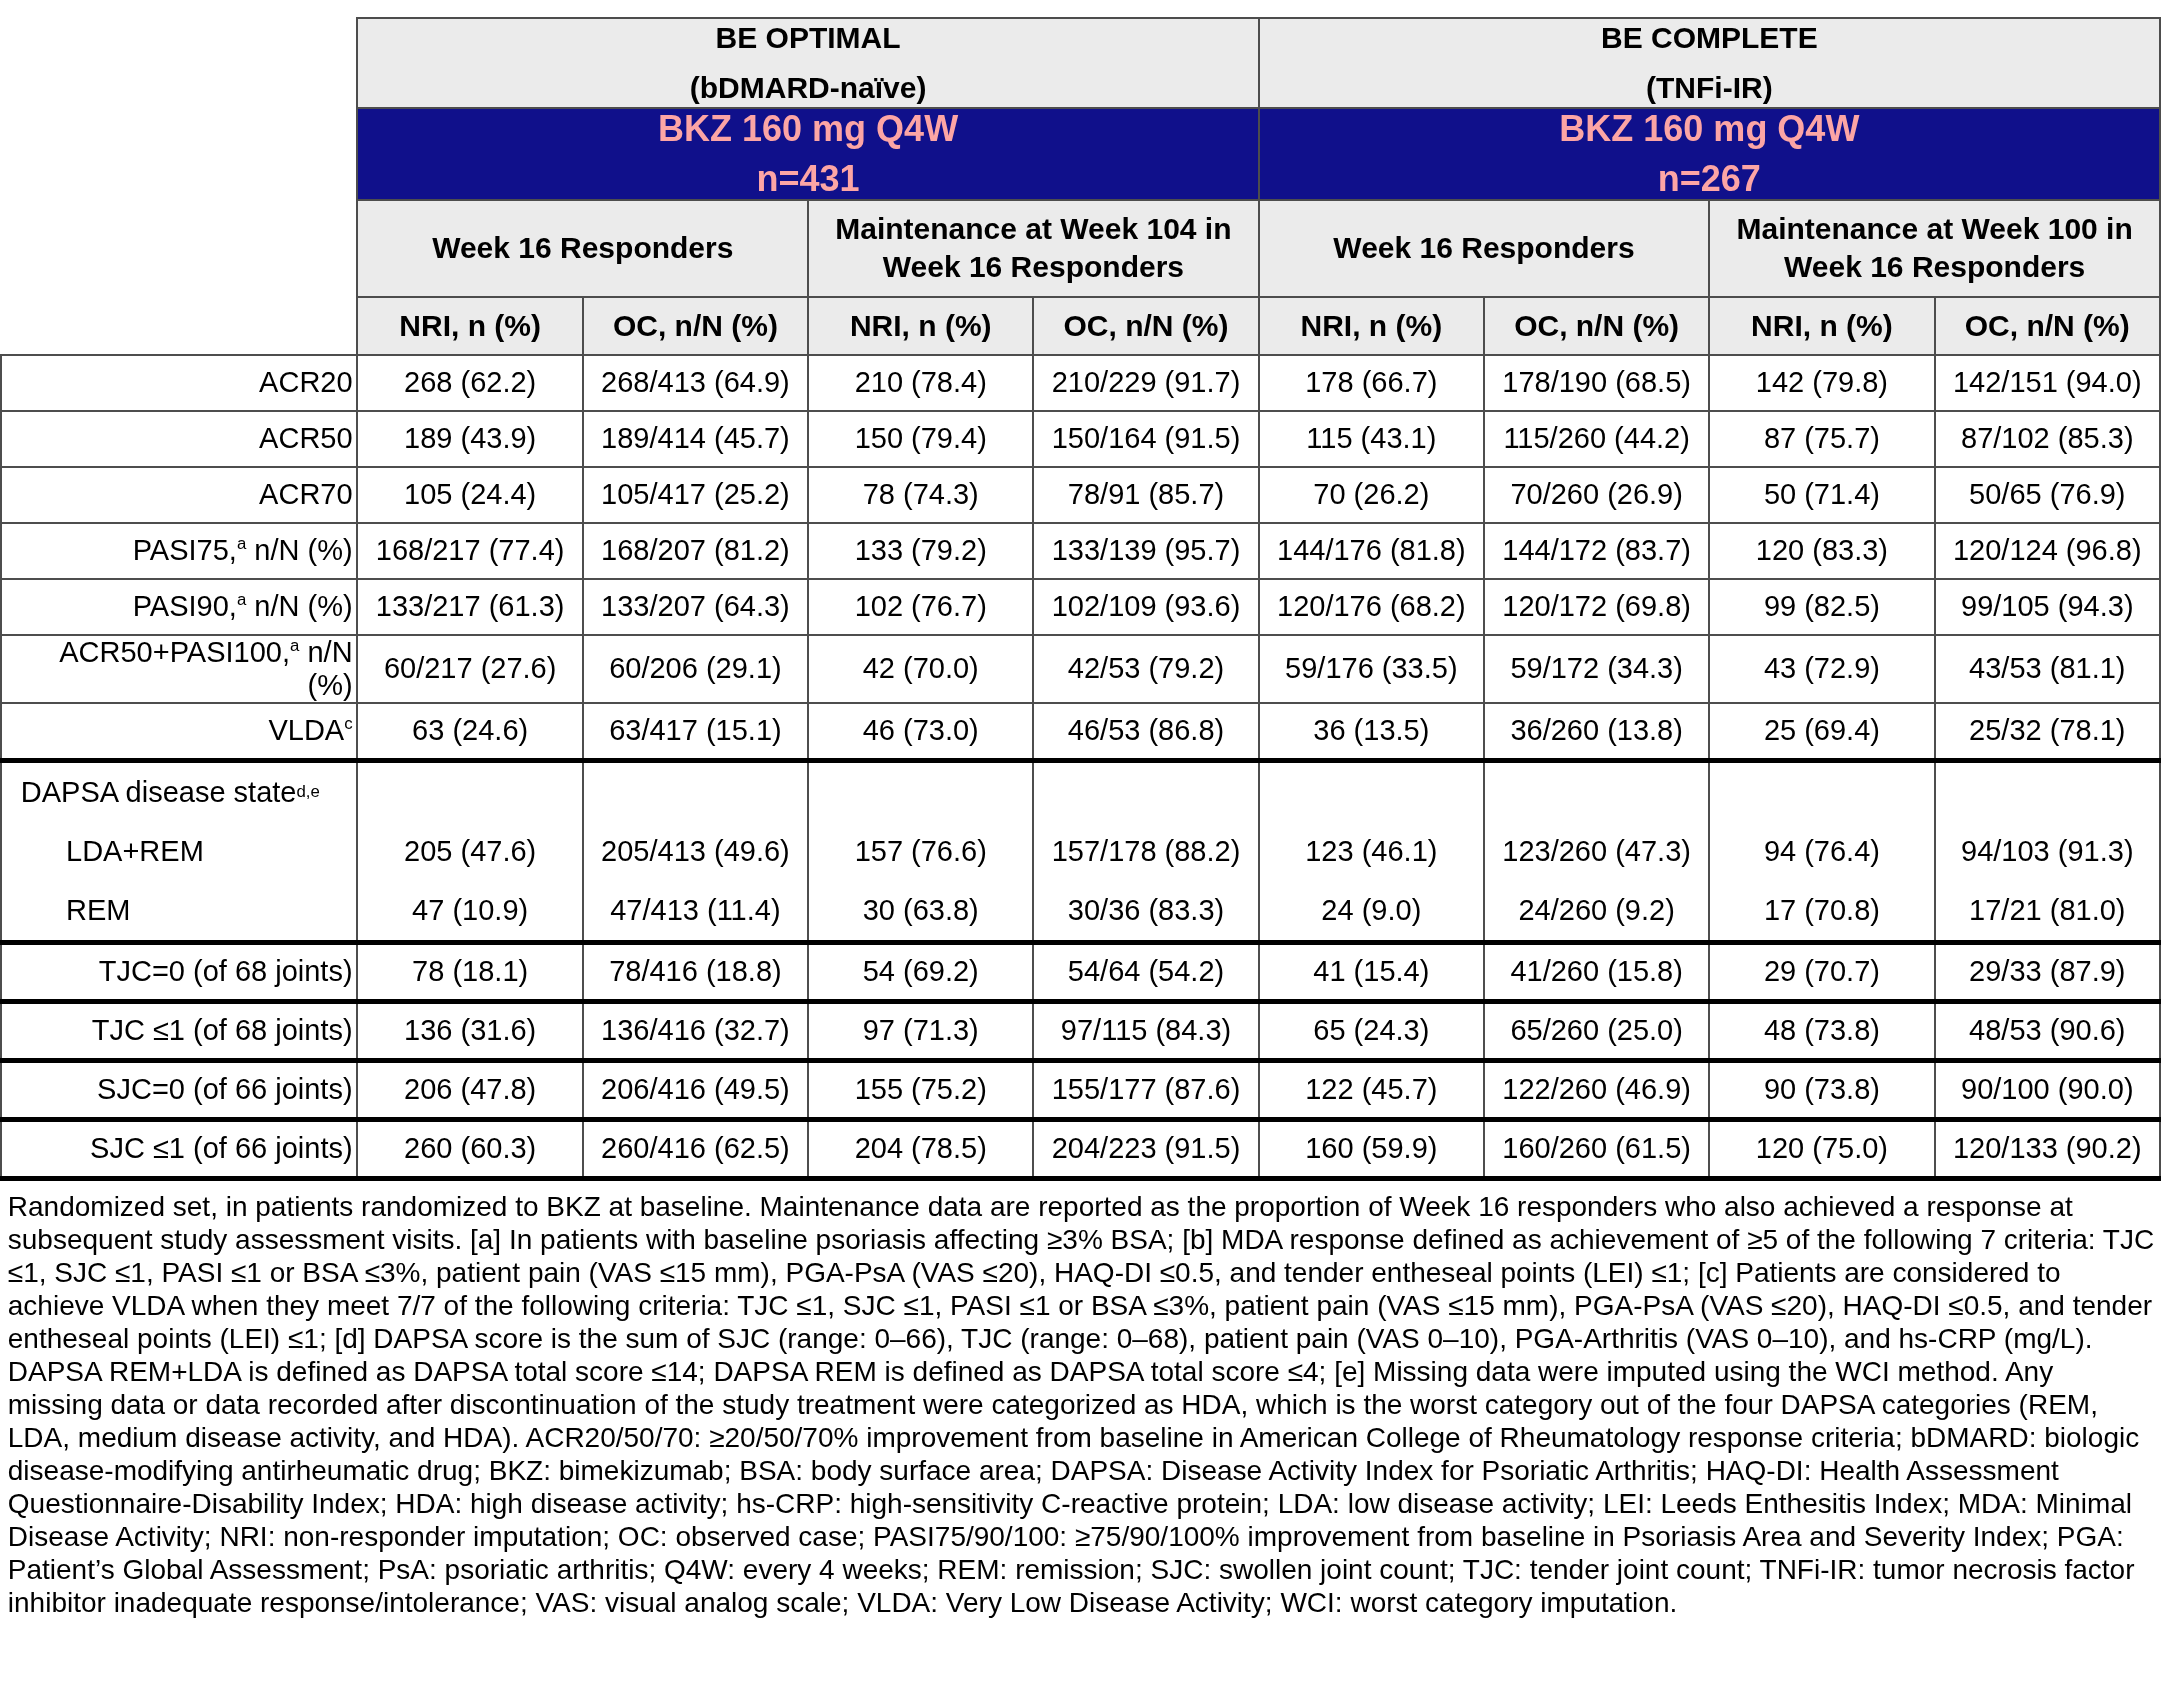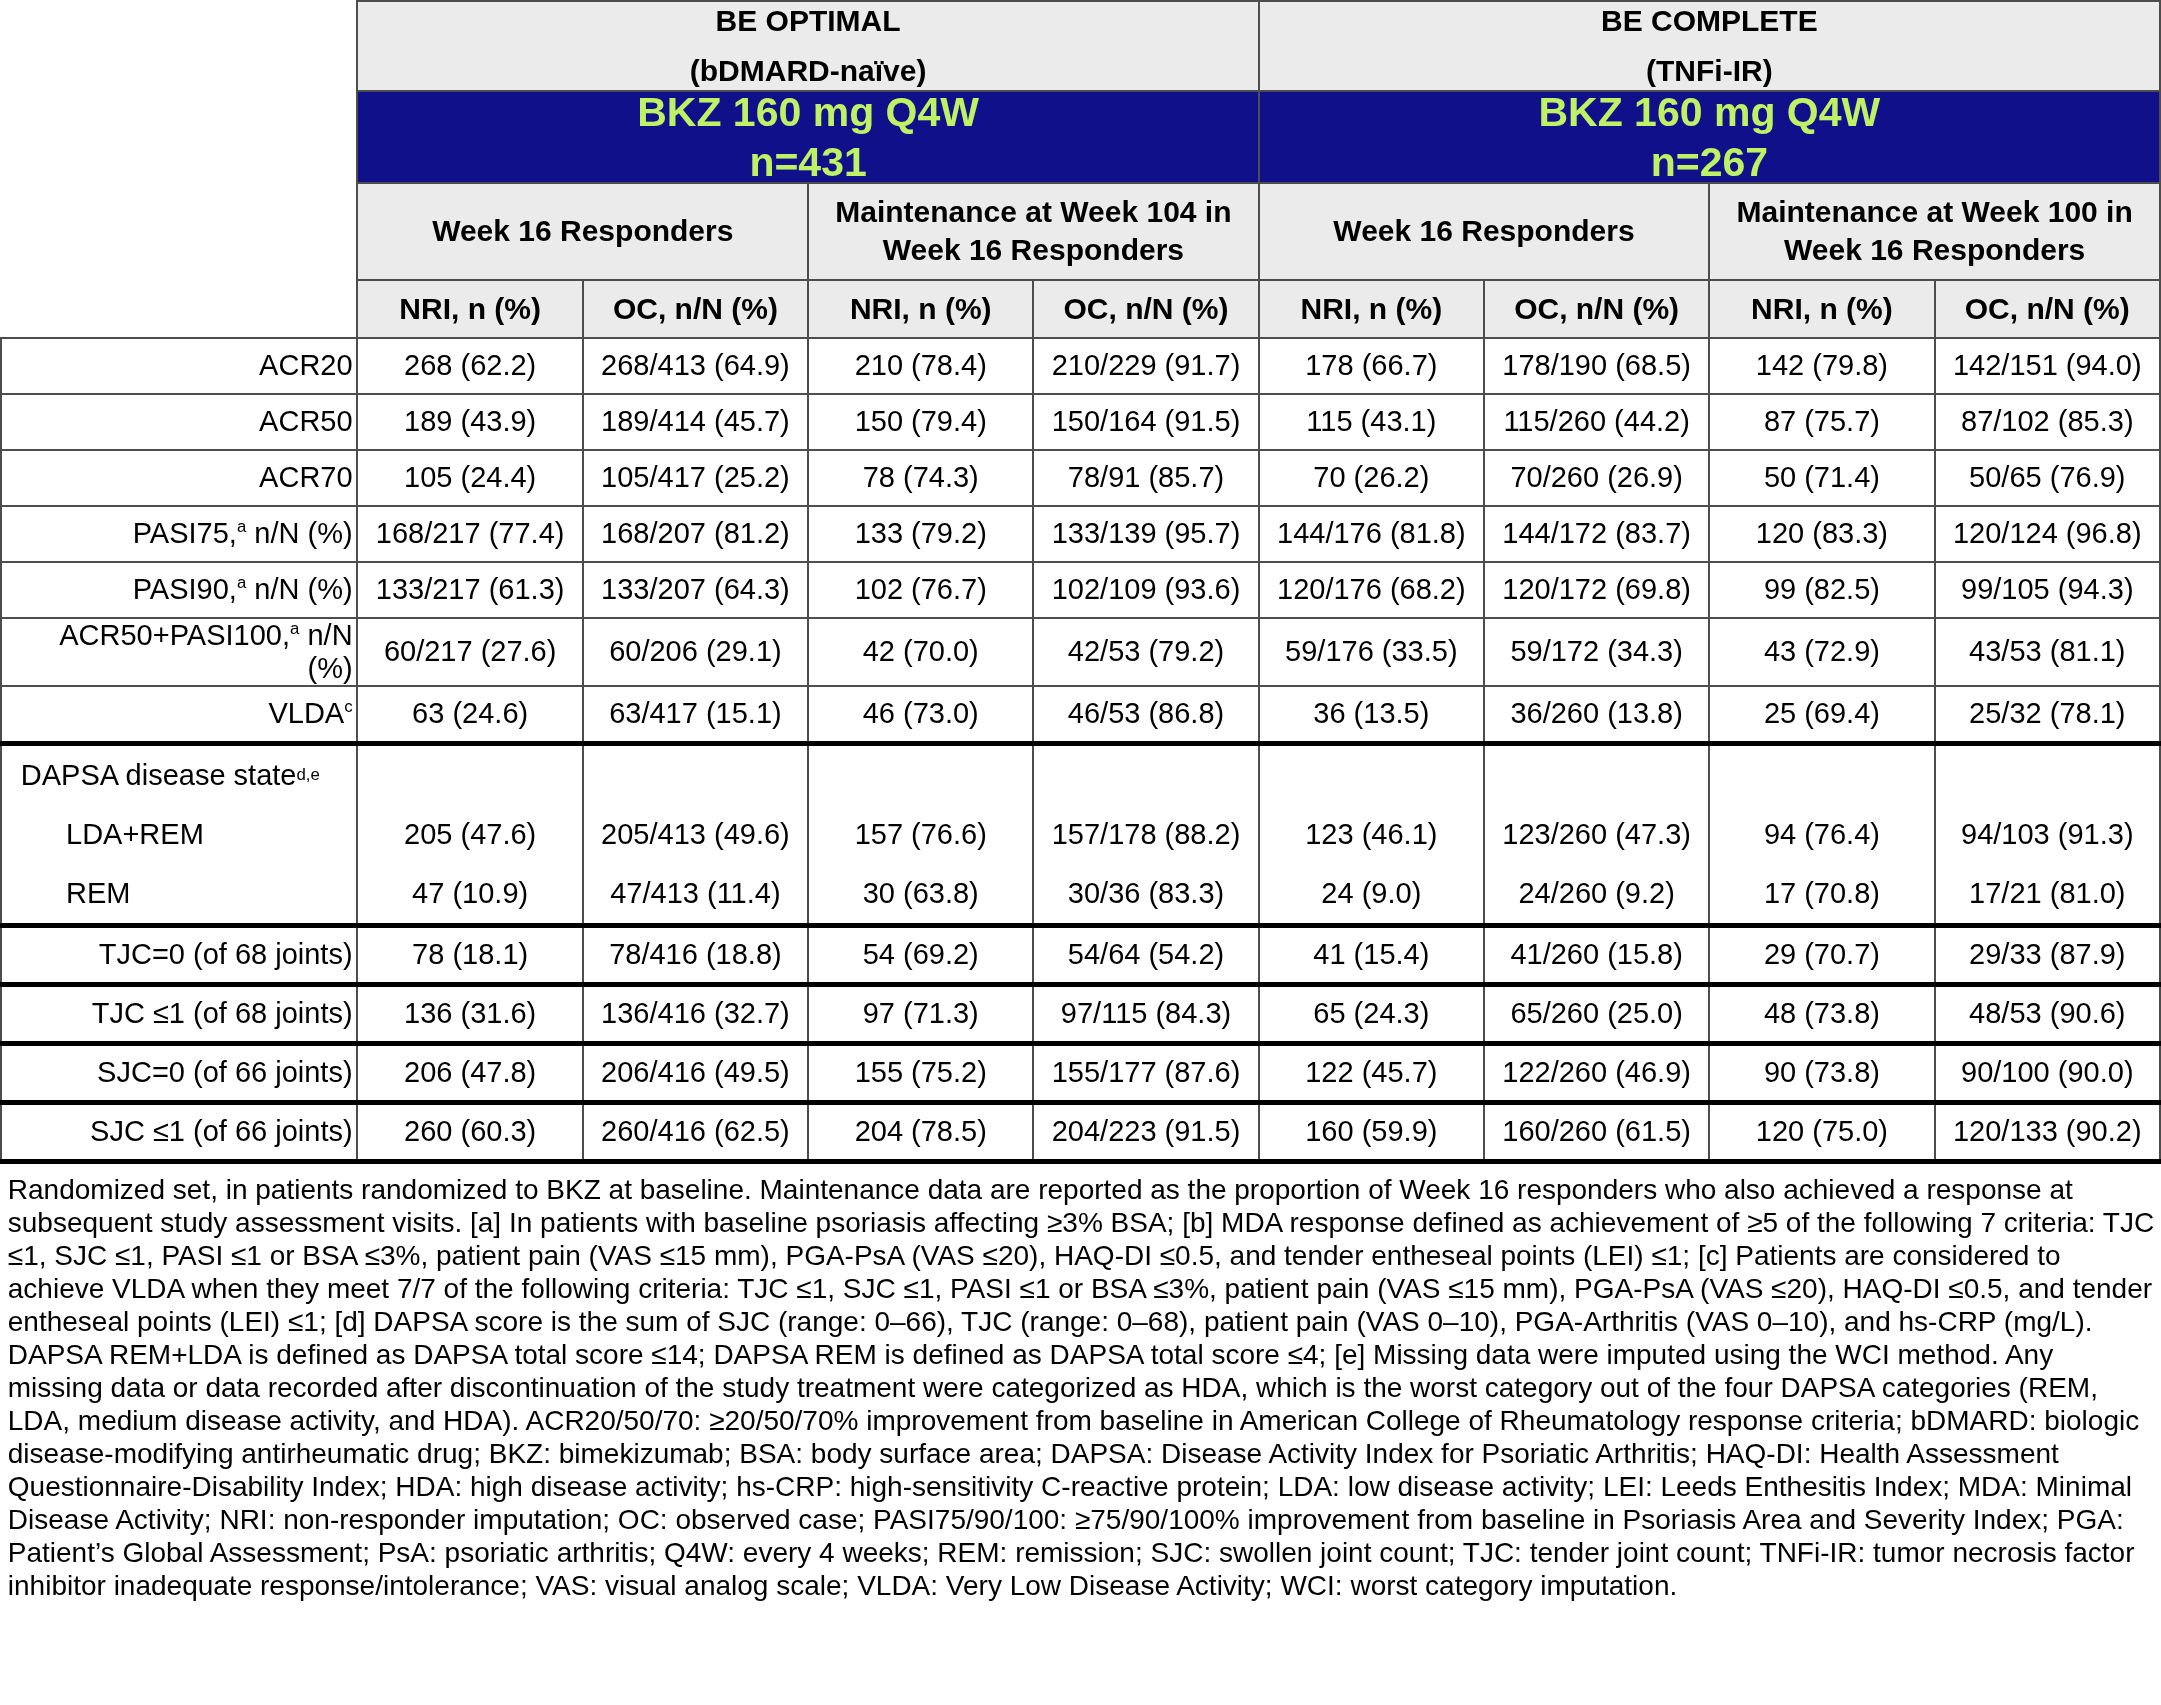--- a/index.html
+++ b/index.html
@@ -1,24 +1,24 @@
 <!DOCTYPE html>
 <html style="font-size:10.4px"><head>
 <meta charset="utf-8">
 <style>
   html,body{margin:0;padding:0;background:#fff;}
   body{width:2161px;font-family:"Liberation Sans",sans-serif;color:#000;}
-  table{border-collapse:collapse;table-layout:fixed;width:2161px;}
+  table{border-collapse:collapse;table-layout:fixed;width:2161px;margin-top:17px;}
   col.label-col{width:356px;}
   col.data-col{width:225px;}
   td,th{border:2.6px solid #4d4d4d;padding:0 3.9px;text-align:center;vertical-align:middle;overflow:hidden;}
   .blank{border:none;background:#fff;}
   thead th{background:#ebebeb;font-weight:bold;font-size:30px;line-height:38px;}
   tr.h1 th{height:77px;}
-  tr.h2 th{height:90px;color:#bef264;font-size:41px;}
+  tr.h2 th{height:90px;color:#fca5a5;font-size:36px;}
   tr.h3 th{height:95px;}
   tr.h4 th{height:56px;}
   .hline{display:block;}
   .hline + .hline{margin-top:11.8px;}
   tbody td{font-size:29px;height:54px;background:#fff;}
   tbody td.label{text-align:right;padding-left:7px;}
   tr.sep-thick td{border-top:5.9px solid #000;}
   tbody tr:last-child td{border-bottom:5.9px solid #000;}
   sup{font-size:58%;vertical-align:super;line-height:0;}
   td.group-cell{padding:0;}

